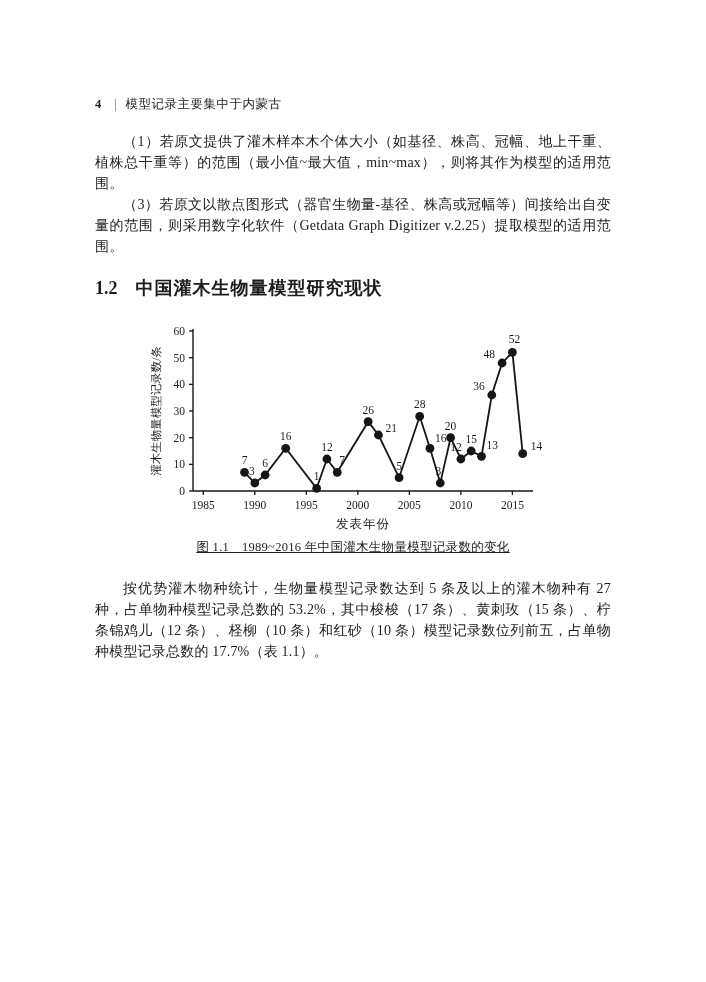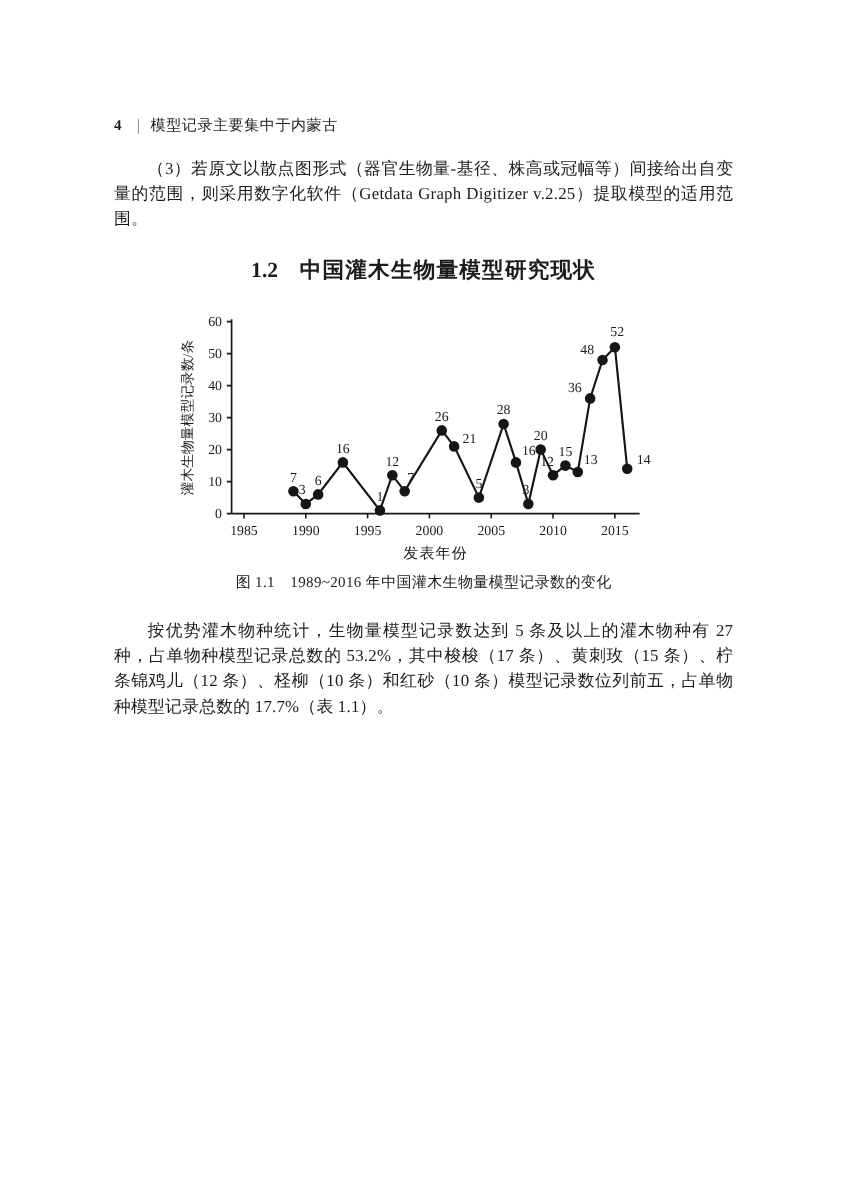--- a/index.html
+++ b/index.html
@@ -25,55 +25,57 @@
     font-size:14px;
     line-height:21px;
     text-align:justify;
     text-indent:2em;
     margin:0;
     letter-spacing:.2px;
   }
   h2.section{
     font-size:18px;
     font-weight:600;
-    text-align:center;
+    text-align:left;
     margin:18px 0 16px 0;
     line-height:26px;
     letter-spacing:1px;
   }
   h2.section .secnum{margin-right:18px;letter-spacing:0;}
   figure.fig{
     margin:20px 0 22px 0;
     text-align:center;
   }
   .chart-mount{display:inline-block;width:410px;height:212px;}
   figcaption{
     font-size:12.5px;
     line-height:17px;
     margin-top:2px;
     letter-spacing:.3px;
+    text-decoration:underline;
   }
   svg text{
     font-family:"Liberation Serif","DejaVu Serif",serif;
     fill:#1c1c1c;
   }
 </style>
 </head>
 <body>
 
 <div class="page">
 
   <header class="hdr">
     <span class="pgnum">4</span>
     <span class="sep">｜</span>
     <span class="btitle">模型记录主要集中于内蒙古</span>
   </header>
 
   <main>
 
+    <p class="body-para">（1）若原文提供了灌木样本木个体大小（如基径、株高、冠幅、地上干重、植株总干重等）的范围（最小值~最大值，min~max），则将其作为模型的适用范围。</p>
     <p class="body-para">（3）若原文以散点图形式（器官生物量-基径、株高或冠幅等）间接给出自变量的范围，则采用数字化软件（Getdata Graph Digitizer v.2.25）提取模型的适用范围。</p>
 
     <h2 class="section">
       <span class="secnum">1.2</span><span>中国灌木生物量模型研究现状</span>
     </h2>
 
 
     <figure class="fig">
       <div class="chart-mount" id="chart-mount"><svg viewBox="0 0 410 212" width="410" height="212">
             <line x1="45" y1="8" x2="45" y2="170" stroke="#161616" stroke-width="1.4"></line>

